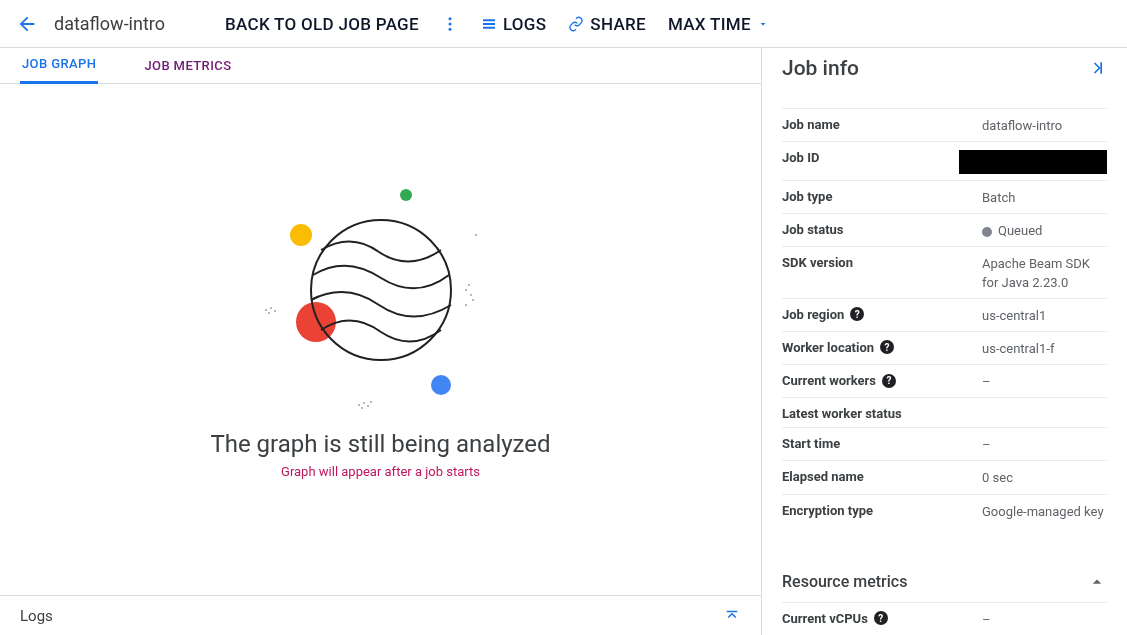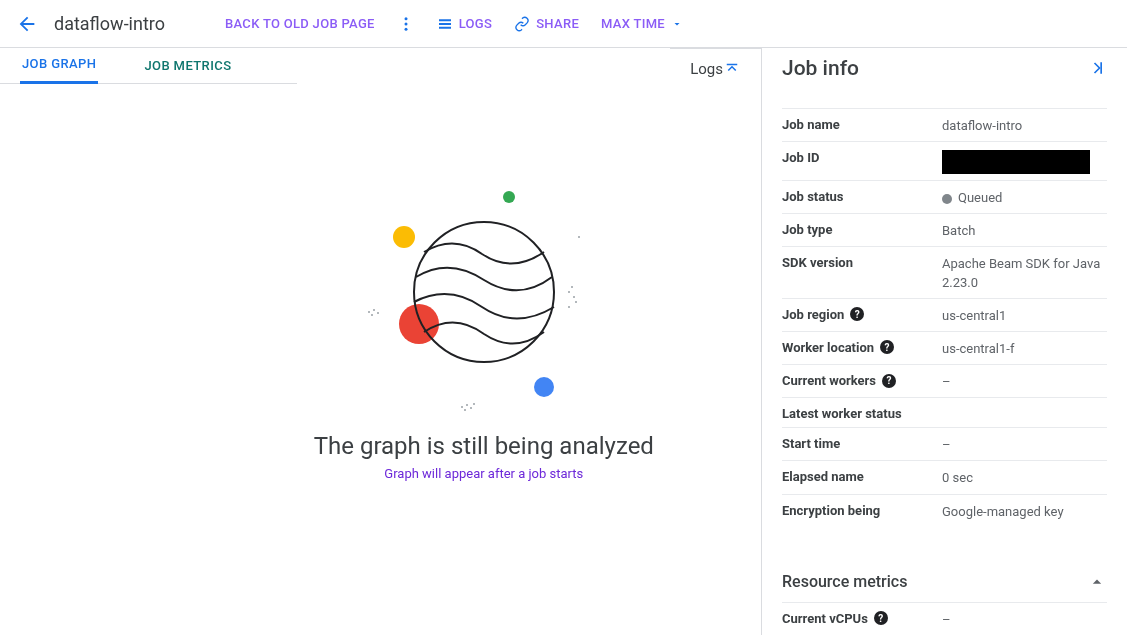--- a/index.html
+++ b/index.html
@@ -1,36 +1,36 @@
 <!DOCTYPE html>
 <html><head>
 <meta charset="utf-8">
 <style>
 * { box-sizing: border-box; margin: 0; padding: 0; }
 body { font-family: 'Google Sans', Roboto, Arial, sans-serif; font-size: 13px; color: #3c4043; background: #fff; width: 1127px; height: 635px; overflow: hidden; position: relative; }
 .topbar { height: 48px; border-bottom: 1px solid #dadce0; display: flex; align-items: center; padding: 0 16px; }
 .back-arrow { color: #1a73e8; margin-right: 16px; display: flex; align-items: center; }
 .job-title { font-size: 18px; color: #3c4043; font-weight: 400; }
 .toolbar-actions { display: flex; align-items: center; gap: 22px; margin-left: 60px; }
-.toolbar-link { color: #8b5cf6; font-size: 13px; font-weight: 500; letter-spacing: 0.3px; display: flex; align-items: center; gap: 6px; cursor: pointer; }
+.toolbar-link { color: #0f172a; font-size: 17px; font-weight: 500; letter-spacing: 0.3px; display: flex; align-items: center; gap: 6px; cursor: pointer; }
 .main-area { display: flex; height: calc(100% - 48px); }
-.left-panel { flex: 1; display: flex; flex-direction: row; border-right: 1px solid #dadce0; position: relative; }
+.left-panel { flex: 1; display: flex; flex-direction: column; border-right: 1px solid #dadce0; position: relative; }
 .tabs { display: flex; border-bottom: 1px solid #dadce0; padding: 0 20px; height: 36px; align-items: flex-end; }
-.tab { padding: 0 2px 10px 2px; margin-right: 44px; font-size: 13px; font-weight: 500; letter-spacing: 0.4px; color: #0f766e; cursor: pointer; }
+.tab { padding: 0 2px 10px 2px; margin-right: 44px; font-size: 13px; font-weight: 500; letter-spacing: 0.4px; color: #701a75; cursor: pointer; }
 .tab.active { color: #1a73e8; border-bottom: 3px solid #1a73e8; margin-bottom: -1px; }
 .graph-area { flex: 1; display: flex; flex-direction: column; align-items: center; justify-content: center; padding-bottom: 40px; }
 .illustration { width: 260px; height: 260px; position: relative; margin-bottom: 0px; }
 .graph-title { font-size: 24px; color: #3c4043; margin-top: 10px; }
-.graph-subtitle { font-size: 13px; color: #6d28d9; margin-top: 6px; }
+.graph-subtitle { font-size: 13px; color: #be185d; margin-top: 6px; }
 .logs-bar { height: 40px; border-top: 1px solid #dadce0; display: flex; align-items: center; padding: 0 20px; font-size: 15px; color: #3c4043; justify-content: space-between; }
 .right-panel { width: 365px; display: flex; flex-direction: column; overflow-y: auto; }
 .panel-header-inner { height: 48px; display: flex; align-items: center; justify-content: space-between; padding: 0 20px; }
 .panel-title { font-size: 21px; color: #3c4043; font-weight: 500; }
 .info-table { width: 100%; padding: 0 20px; margin-top: 20px; }
-.info-row { display: flex; border-top: 1px solid #e8eaed; padding: 6px 0; min-height: 30px; align-items: flex-start; }
+.info-row { display: flex; border-top: 1px solid #e8eaed; padding: 6px 0; min-height: 30px; align-items: flex-start; gap: 40px; }
 .info-row:first-child { border-top: 1px solid #e8eaed; }
 .info-label { width: 160px; font-size: 13px; font-weight: 700; color: #3c4043; display: flex; align-items: center; gap: 6px; padding-top: 2px; }
 .info-value { flex: 1; font-size: 13px; color: #5f6368; padding-top: 2px; line-height: 1.4; }
 .redacted { background: #000; height: 24px; width: 148px; }
 .status-dot { width: 10px; height: 10px; border-radius: 50%; background: #80868b; display: inline-block; margin-right: 6px; vertical-align: middle; }
 .help-icon { width: 14px; height: 14px; border-radius: 50%; background: #202124; color: #fff; display: inline-flex; align-items: center; justify-content: center; font-size: 10px; font-weight: bold; }
 .section-header { display: flex; justify-content: space-between; align-items: center; padding: 0 20px; margin-top: 45px; margin-bottom: 10px; cursor: pointer; }
 .section-title { font-size: 16px; font-weight: 500; color: #3c4043; }
 .chevron { color: #5f6368; }
 .collapse-icon { color: #1a73e8; }
@@ -143,28 +143,28 @@
         <div class="info-label">Job name</div>
         <div class="info-value">dataflow-intro</div>
       </div>
       <div class="info-row">
         <div class="info-label">Job ID</div>
         <div class="info-value">
             <div class="redacted"></div>
           </div>
       </div>
       <div class="info-row">
+        <div class="info-label">Job type</div>
+        <div class="info-value">Batch</div>
+      </div>
+      <div class="info-row">
         <div class="info-label">Job status</div>
         <div class="info-value"><span class="status-dot"></span><span>Queued</span></div>
       </div>
       <div class="info-row">
-        <div class="info-label">Job type</div>
-        <div class="info-value">Batch</div>
-      </div>
-      <div class="info-row">
         <div class="info-label">SDK version</div>
         <div class="info-value">Apache Beam SDK for Java 2.23.0</div>
       </div>
       <div class="info-row">
         <div class="info-label">
             <span>Job region</span>
             <span class="help-icon">?</span>
           </div>
         <div class="info-value">us-central1</div>
       </div>
@@ -188,21 +188,21 @@
       </div>
       <div class="info-row">
         <div class="info-label">Start time</div>
         <div class="info-value">–</div>
       </div>
       <div class="info-row">
         <div class="info-label">Elapsed name</div>
         <div class="info-value">0 sec</div>
       </div>
       <div class="info-row">
-        <div class="info-label">Encryption being</div>
+        <div class="info-label">Encryption type</div>
         <div class="info-value">Google-managed key</div>
       </div>
     </div>
 
     <div class="section-header">
       <div class="section-title">Resource metrics</div>
       <div class="chevron">
         <svg width="20" height="20" viewBox="0 0 24 24" fill="#5f6368">
             <path d="M7 14l5-5 5 5z"></path>
           </svg>

